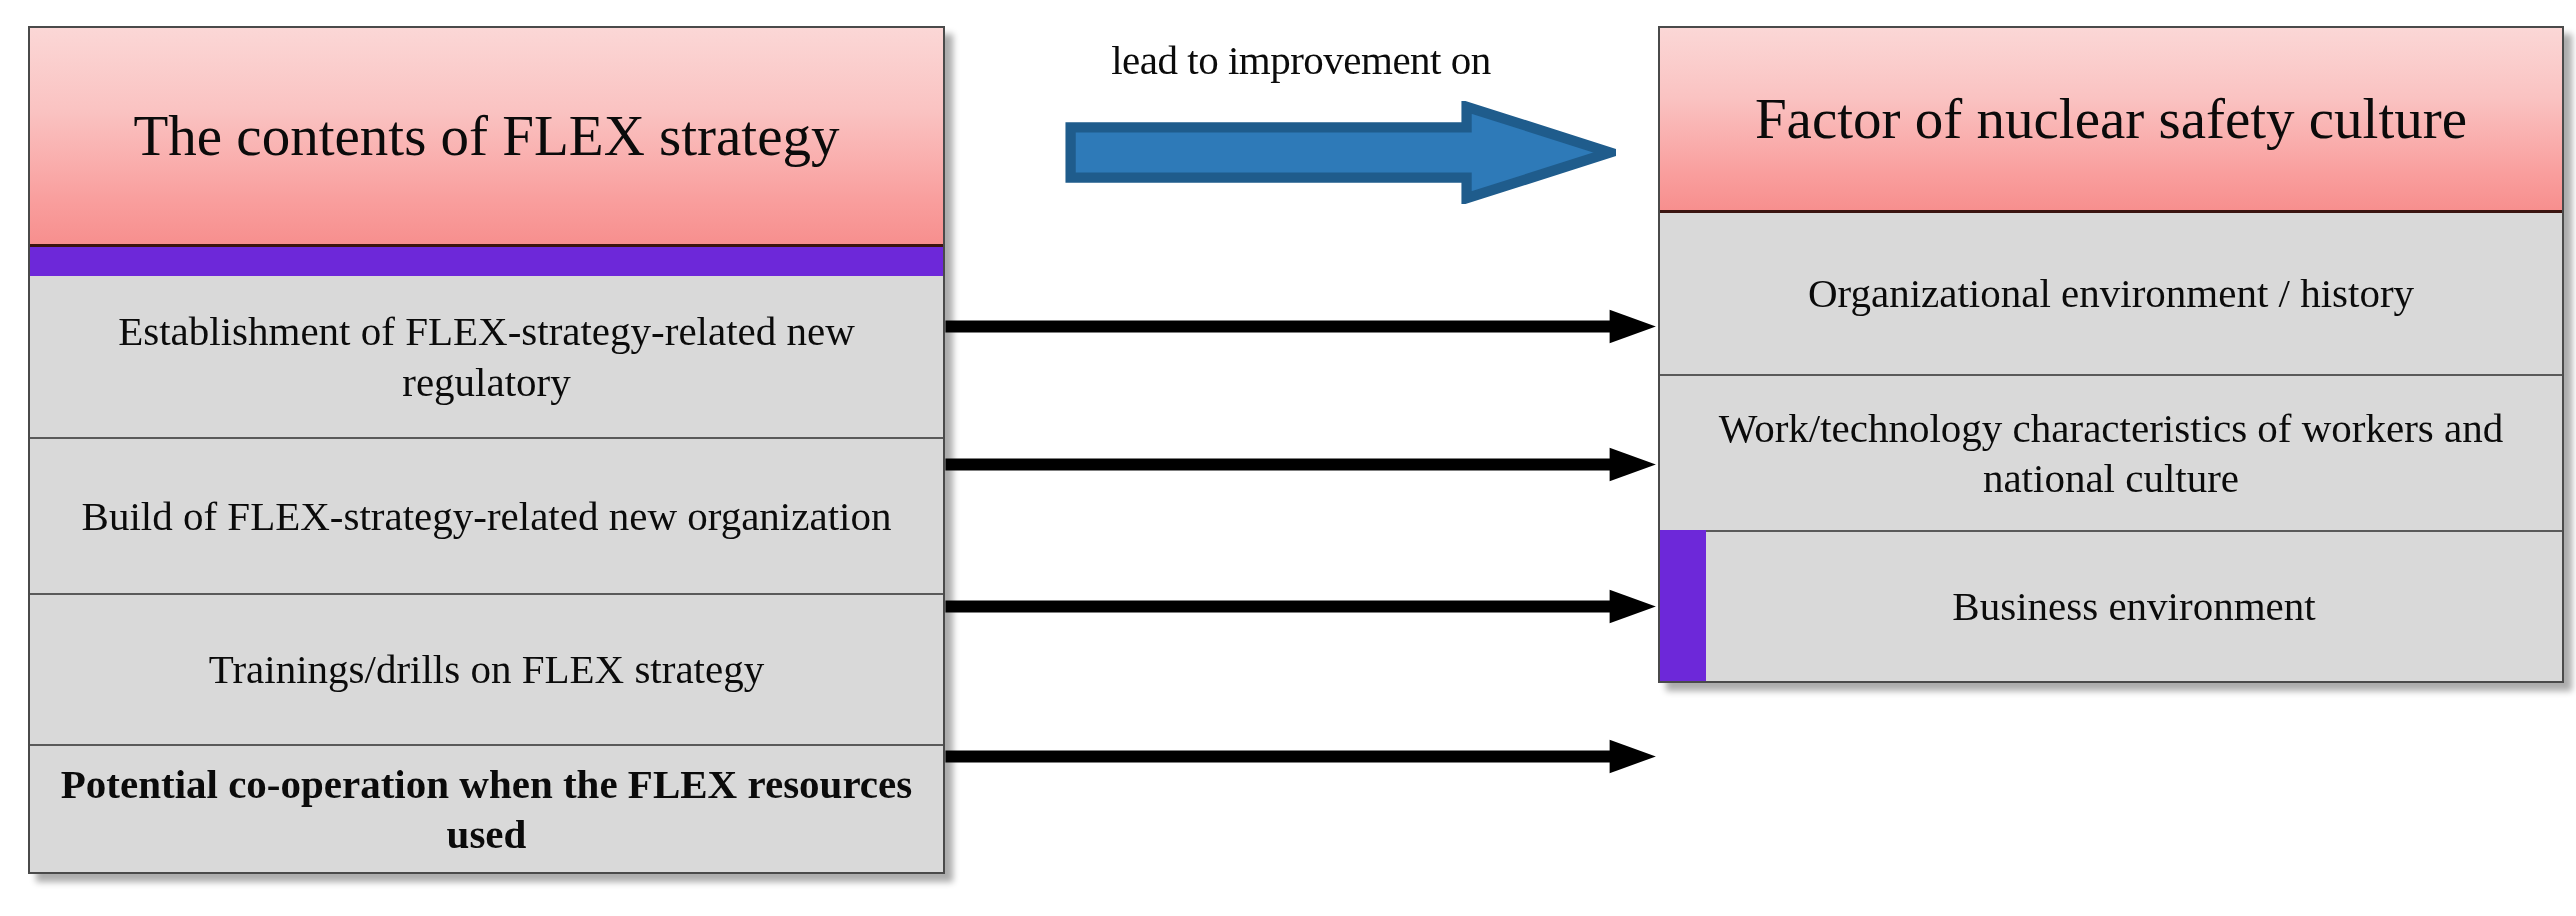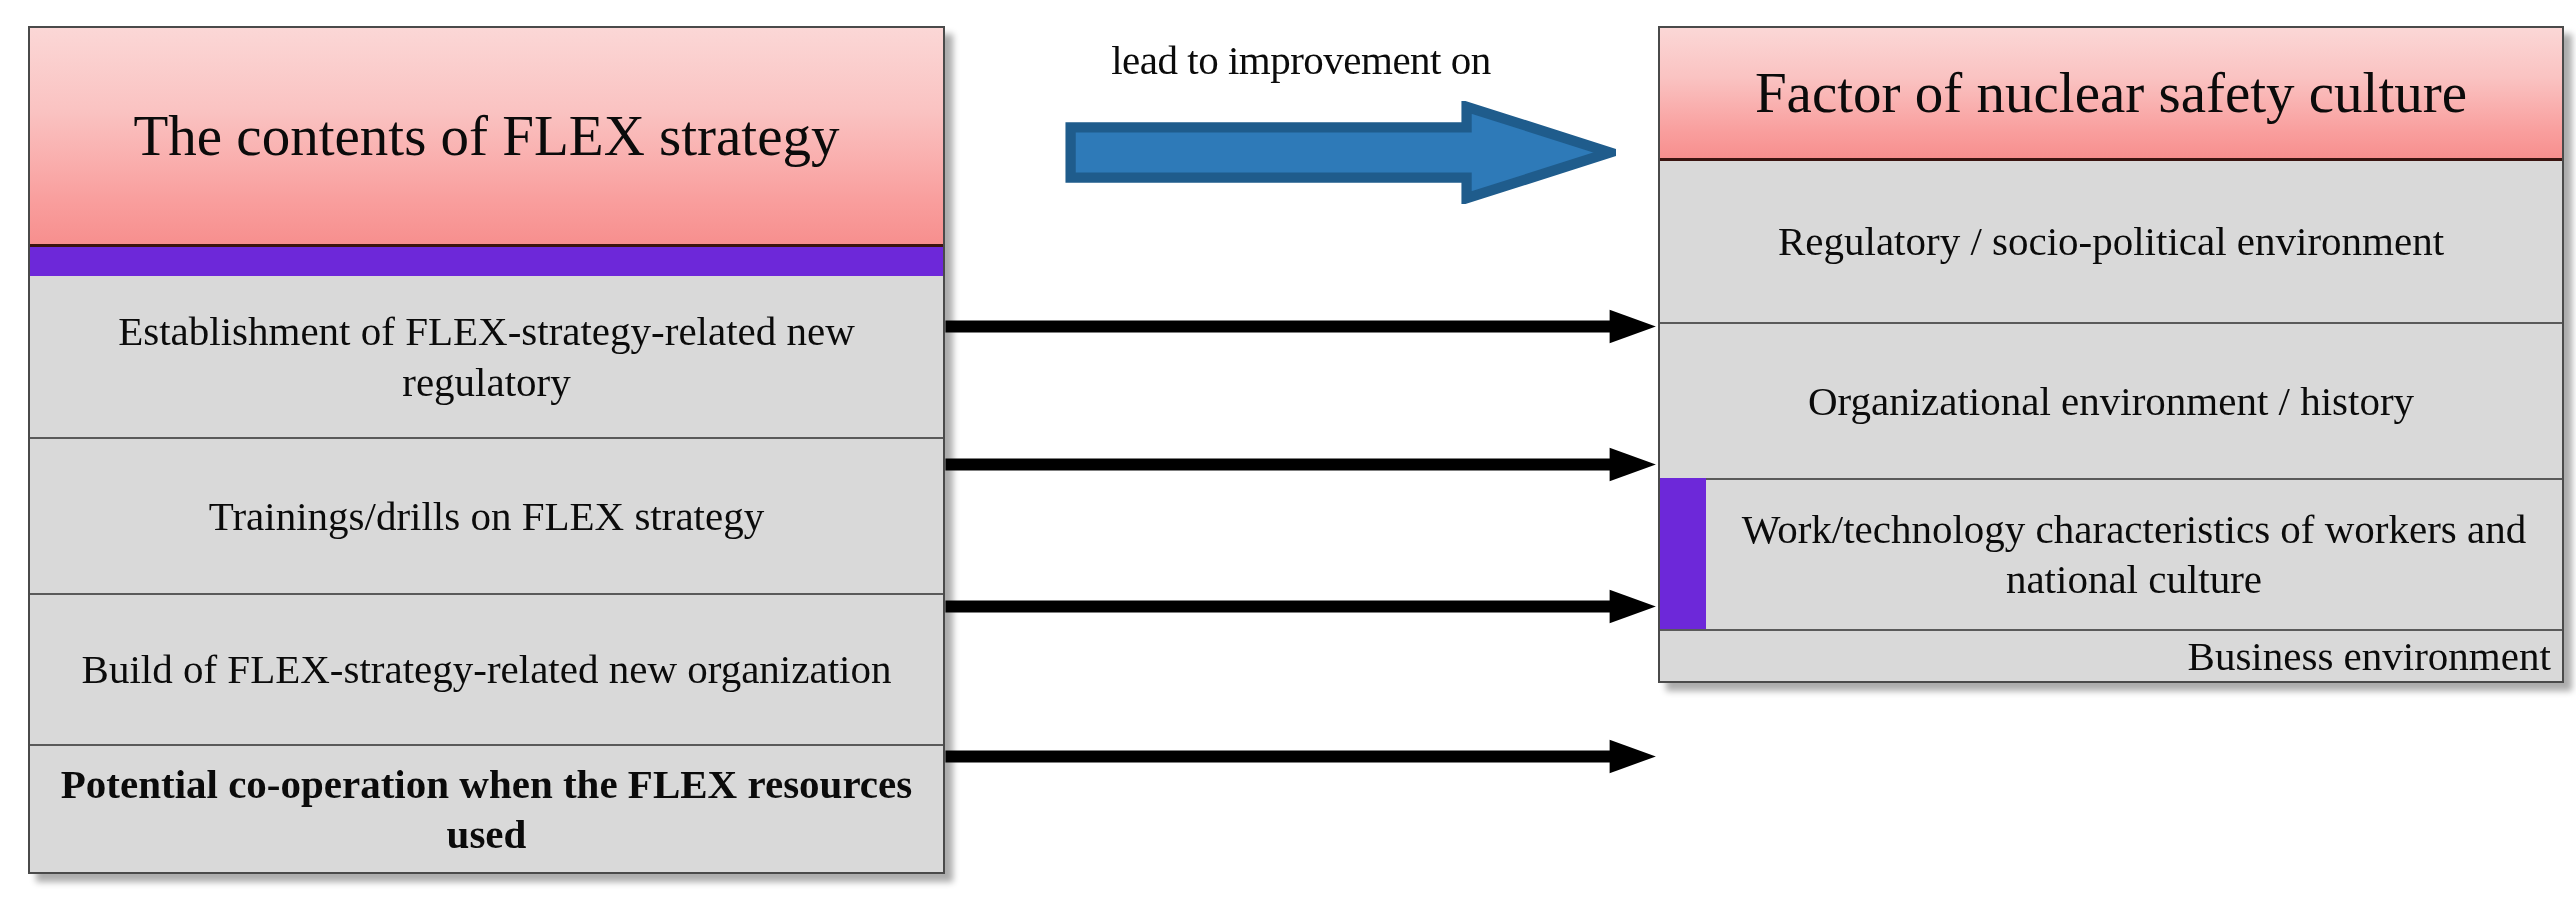--- a/index.html
+++ b/index.html
@@ -127,40 +127,37 @@
 
   <div class="panel" id="left-panel">
     <div class="panel-header">
       <div class="panel-header-text">The contents of FLEX strategy</div>
     </div>
     <div class="panel-rows">
       <div class="panel-row">
         <div class="panel-row-text">Establishment of FLEX-strategy-related new regulatory</div>
       </div>
       <div class="panel-row">
+        <div class="panel-row-text">Build of FLEX-strategy-related new organization</div>
+      </div>
+      <div class="panel-row">
         <div class="panel-row-text">Trainings/drills on FLEX strategy</div>
-      </div>
-      <div class="panel-row">
-        <div class="panel-row-text">Build of FLEX-strategy-related new organization</div>
       </div>
       <div class="panel-row">
         <div class="panel-row-text">Potential co-operation when the FLEX resources used</div>
       </div>
     </div>
   </div>
 
   <div class="panel" id="right-panel">
     <div class="panel-header">
       <div class="panel-header-text">Factor of nuclear safety culture</div>
     </div>
     <div class="panel-rows">
       <div class="panel-row">
-        <div class="panel-row-text">Regulatory / socio-political environment</div>
-      </div>
-      <div class="panel-row">
         <div class="panel-row-text">Organizational environment / history</div>
       </div>
       <div class="panel-row">
         <div class="panel-row-text">Work/technology characteristics of workers and national culture</div>
       </div>
       <div class="panel-row">
         <div class="panel-row-text">Business environment</div>
       </div>
     </div>
   </div>

